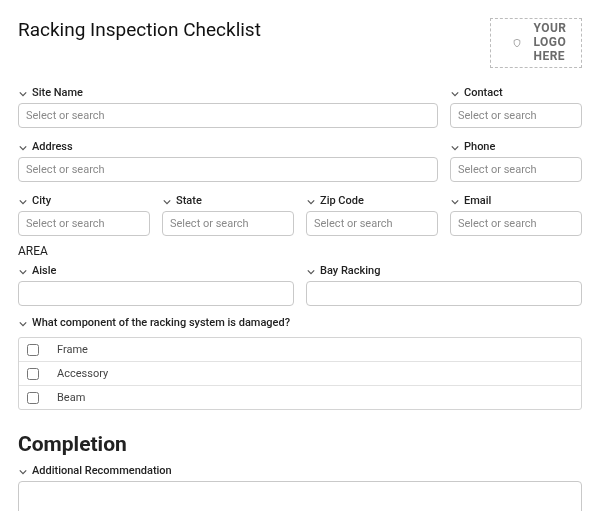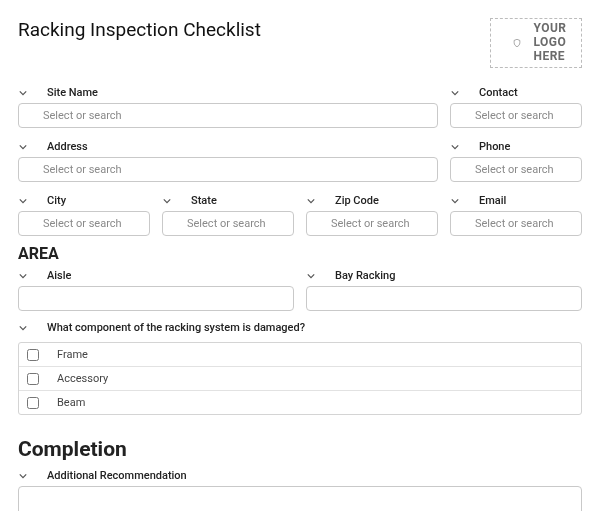--- a/index.html
+++ b/index.html
@@ -44,48 +44,48 @@
   .form-grid {
     display: grid;
     grid-template-columns: repeat(4, 1fr);
     gap: 12px 12px;
     margin-bottom: 8px;
   }
   .field { display: flex; flex-direction: column; gap: 4px; }
   .span-3 { grid-column: span 3; }
   .field-label {
     display: flex;
-    align-items: center;
-    gap: 19px;
+    align-items: flex-end;
+    gap: 4px;
     font-size: 11px;
     font-weight: 500;
     color: #222;
     cursor: pointer;
   }
   .chev {
     width: 10px; height: 10px;
     display: inline-flex; align-items: center; justify-content: center;
     flex-shrink: 0;
   }
   .chev svg { width: 8px; height: 8px; }
   input[type="text"], textarea, select {
     width: 100%;
     font-family: inherit;
     font-size: 11px;
-    padding: 5px 24px;
+    padding: 5px 7px;
     border: 1px solid #c9c9c9;
     border-radius: 4px;
     background: #fff;
     color: #222;
   }
   input[type="text"]::placeholder { color: #8a8a8a; }
   textarea { resize: vertical; min-height: 48px; }
   .section-head {
-    font-size: 16px;
-    font-weight: 700;
+    font-size: 12px;
+    font-weight: 400;
     margin-top: 6px;
     margin-bottom: 6px;
     color: #222;
   }
   .section-head.strong {
     font-size: 21px;
     font-weight: 700;
     margin-top: 22px;
     margin-bottom: 8px;
   }

